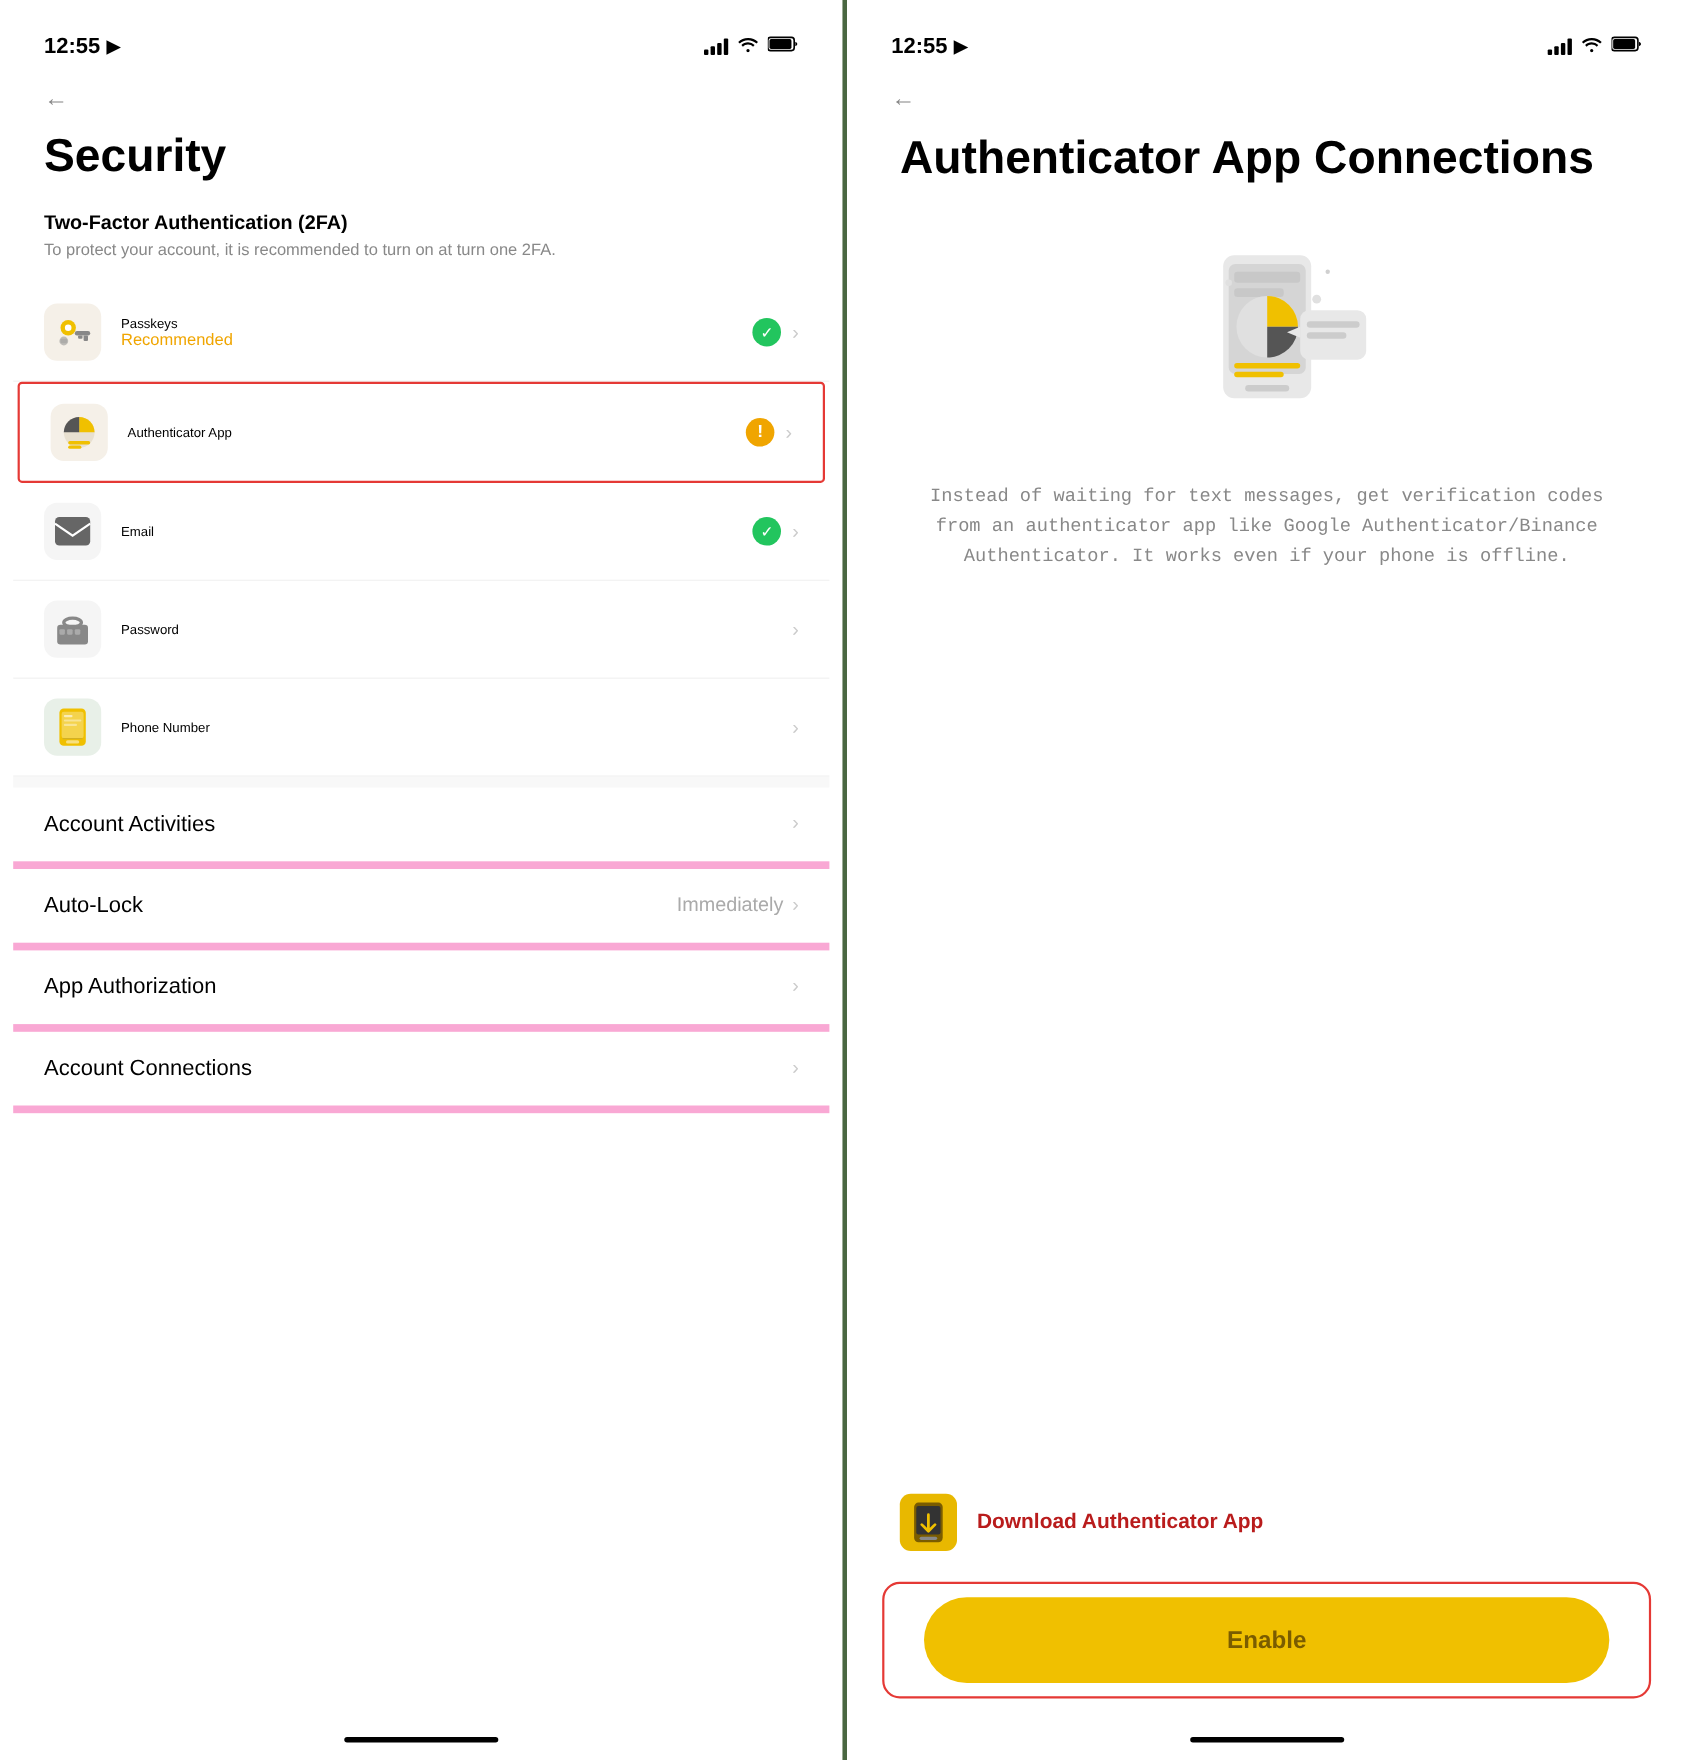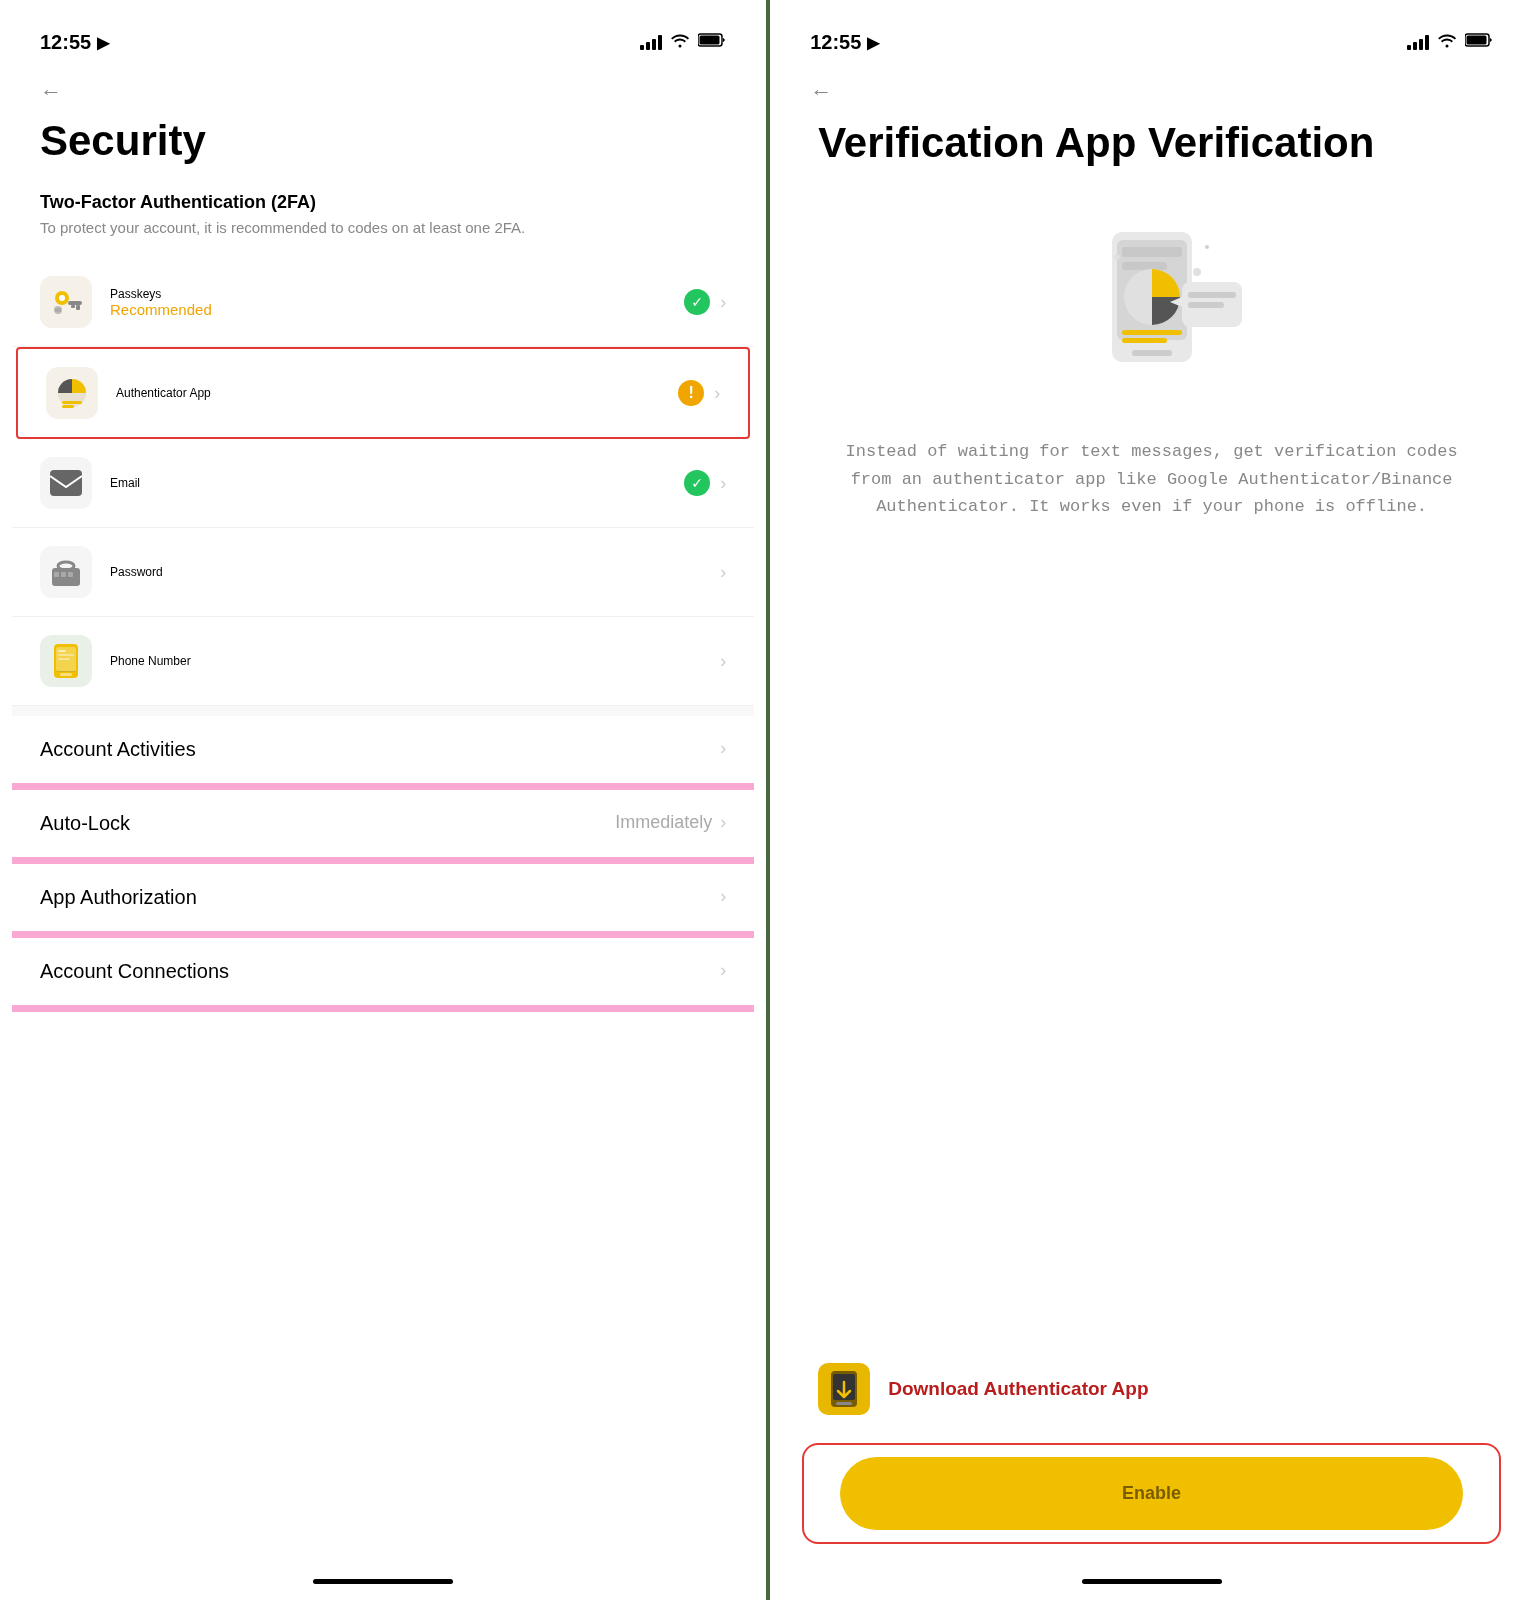--- a/index.html
+++ b/index.html
@@ -269,21 +269,21 @@
       padding: 12px 36px;
       border: 2.5px solid #e53935;
       margin: 4px 20px;
       border-radius: 16px;
     }
 
     .enable-btn {
       width: 100%;
       background: #f0c000;
       color: #7a5c00;
-      font-size: 18px;
+      font-size: 22px;
       font-weight: 700;
       border: none;
       border-radius: 40px;
       padding: 26px 0;
       cursor: pointer;
       display: block;
     }
 
     
     .icon-passkeys {
@@ -338,21 +338,21 @@
         </svg>
       </span>
     </div>
   </div>
 
   <div class="back-btn">←</div>
 
   <div class="page-title">Security</div>
 
   <div class="section-header">Two-Factor Authentication (2FA)</div>
-  <div class="section-subtext">To protect your account, it is recommended to codes on at least one 2FA.</div>
+  <div class="section-subtext">To protect your account, it is recommended to turn on at turn one 2FA.</div>
 
   <div class="security-item">
     <div class="item-icon icon-passkeys">
       <svg width="36" height="36" viewBox="0 0 36 36" fill="none">
         <circle cx="14" cy="14" r="7" fill="#f0c000"></circle>
         <circle cx="14" cy="14" r="3" fill="#fff"></circle>
         <rect x="20" y="17" width="14" height="4" rx="2" fill="#888"></rect>
         <rect x="28" y="21" width="4" height="5" rx="1" fill="#888"></rect>
         <rect x="23" y="21" width="4" height="3" rx="1" fill="#888"></rect>
         <circle cx="10" cy="26" r="4" fill="#888" opacity="0.5"></circle>
@@ -494,21 +494,21 @@
           <rect x="0" y="2" width="24" height="12" rx="2.5" stroke="#000" stroke-width="1.5" fill="none"></rect>
           <rect x="1.5" y="3.5" width="20" height="9" rx="1.5" fill="#000"></rect>
           <path d="M25 6v4c1.1-.5 1.8-1.2 1.8-2s-.7-1.5-1.8-2z" fill="#000"></path>
         </svg>
       </span>
     </div>
   </div>
 
   <div class="back-btn">←</div>
 
-  <div class="right-page-title">Verification App Verification</div>
+  <div class="right-page-title">Authenticator App Connections</div>
 
   <div class="auth-illustration">
     <svg width="200" height="180" viewBox="0 0 200 180" fill="none" xmlns="http://www.w3.org/2000/svg">
 
       <rect x="60" y="10" width="80" height="130" rx="10" fill="#e8e8e8"></rect>
       <rect x="65" y="18" width="70" height="100" rx="6" fill="#d5d5d5"></rect>
 
       <rect x="70" y="25" width="60" height="10" rx="3" fill="#c8c8c8"></rect>
       <rect x="70" y="40" width="45" height="8" rx="3" fill="#c8c8c8"></rect>
 

